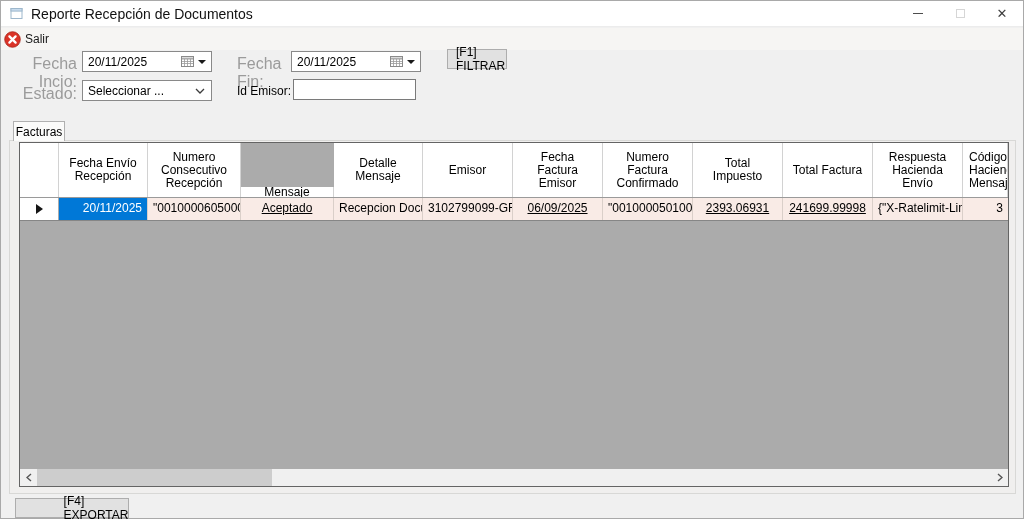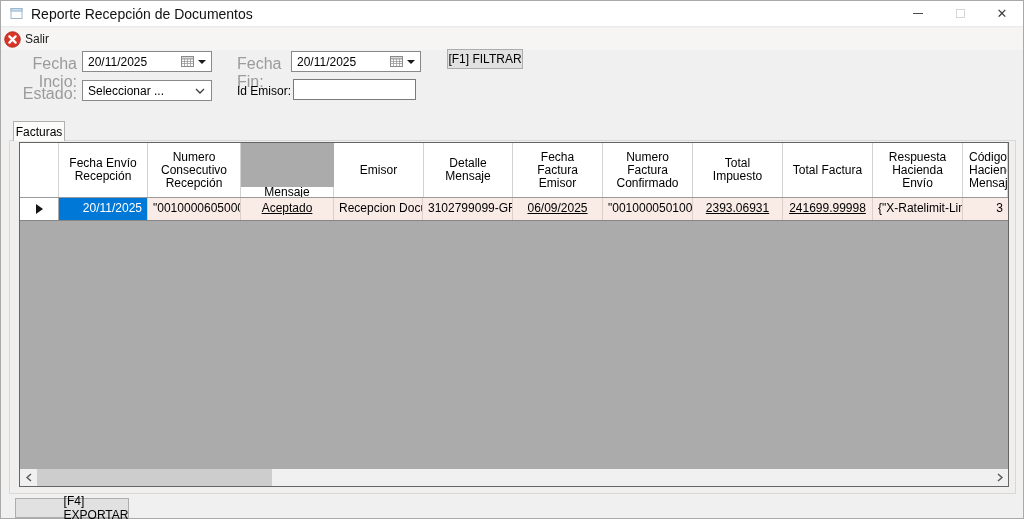--- a/index.html
+++ b/index.html
@@ -75,21 +75,21 @@
 
   .gfill { flex:1; }
 
   .hscroll { height:17px; background:#f0f0f0; position:relative; display:flex; align-items:center; flex:none; }
   .sarrow { width:17px; height:17px; display:flex; align-items:center; justify-content:center; }
   .sarrow.right { margin-left:auto; }
   .sthumb { position:absolute; left:17px; top:0; width:235px; height:17px; background:#cdcdcd; }
 
   
   .export-btn { left:14px; top:497px; width:114px; height:20px;padding-left:48px; }
-  .filtrar-btn { left:446px; top:48px; width:76px; height:20px; }
+  .filtrar-btn { left:446px; top:48px; width:60px; height:20px;padding-left:8px; }
 </style>
 </head>
 <body>
 
 <div class="win">
 
   <div class="titlebar">
     <span class="app-icon">
       <svg width="13" height="13" viewBox="0 0 13 13">
         <rect x="1" y="1.5" width="11" height="10" fill="#ffffff" stroke="#9db7cc" stroke-width="1"></rect>
@@ -178,25 +178,25 @@
       </div>
       <div class="hcell" style="width:89px;">
         <span class="hlab" style="max-width:70px;">Fecha Envío Recepción</span>
       </div>
       <div class="hcell" style="width:93px;">
         <span class="hlab" style="max-width:72px;">Numero Consecutivo Recepción</span>
       </div>
       <div class="hcell" style="width:93px;margin-top:44px;">
         <span class="hlab">Mensaje</span>
       </div>
-      <div class="hcell" style="width:90px;">
-        <span class="hlab">Emisor</span>
-      </div>
       <div class="hcell" style="width:89px;">
         <span class="hlab" style="max-width:52px;">Detalle Mensaje</span>
+      </div>
+      <div class="hcell" style="width:90px;">
+        <span class="hlab">Emisor</span>
       </div>
       <div class="hcell" style="width:90px;">
         <span class="hlab" style="max-width:48px;">Fecha Factura Emisor</span>
       </div>
       <div class="hcell" style="width:90px;">
         <span class="hlab" style="max-width:68px;">Numero Factura Confirmado</span>
       </div>
       <div class="hcell" style="width:90px;">
         <span class="hlab" style="max-width:54px;">Total Impuesto</span>
       </div>

